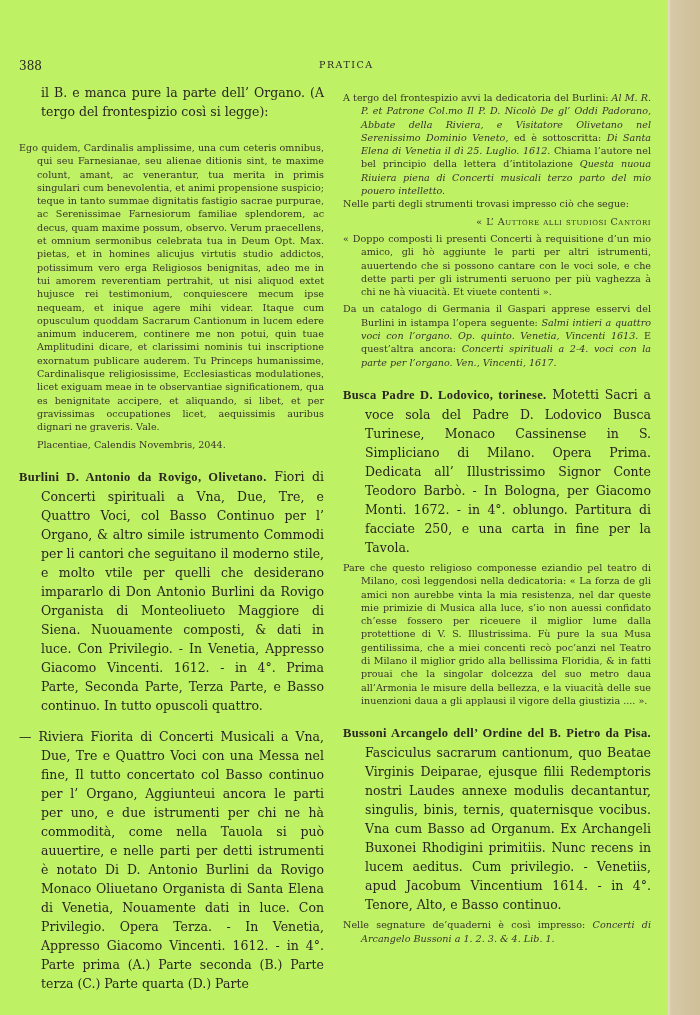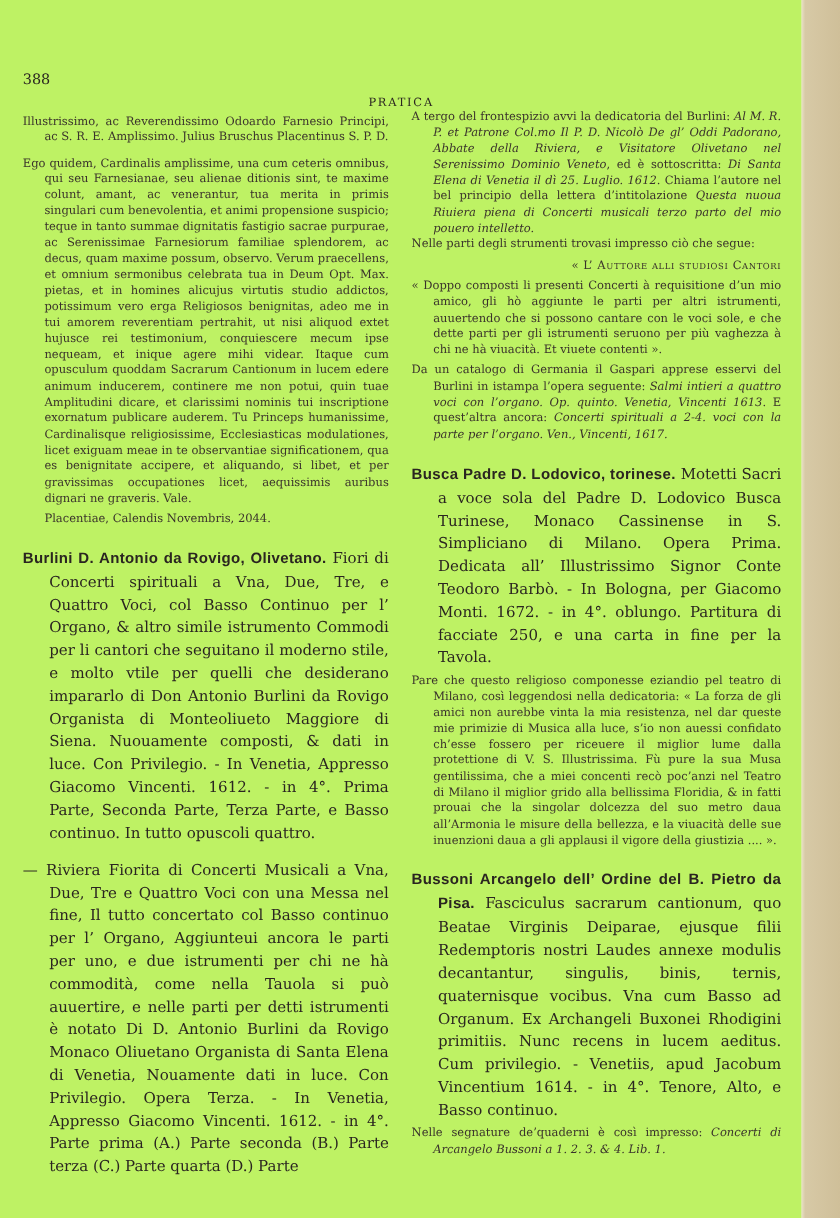--- a/index.html
+++ b/index.html
@@ -13,47 +13,47 @@
   .page {
     position:absolute; left:0; top:0; width:668px; height:1015px;
     background:#bef264;
   }
   .edge {
     position:absolute; left:668px; top:0; width:32px; height:1015px;
     background:linear-gradient(to right,#e9e0c6 0,#d7c9a6 3px,#cfbf99 100%);
   }
   .header { position:absolute; top:59px; left:19px; width:630px; font-size:11px; letter-spacing:1px;}
   .header .pnum { position:absolute; left:0; font-size:12px; letter-spacing:0; }
-  .header .run { position:absolute; left:288px; font-size:9.5px; letter-spacing:1.5px;margin-top:21px; }
+  .header .run { position:absolute; left:300px; font-size:9.5px; letter-spacing:1.5px; }
   .col { position:absolute; top:83px; }
   .left { left:19px; width:305px; }
   .right { left:343px; width:308px; }
   p { margin:0; }
   .big { font-size:12.5px; line-height:19px; text-align:justify; padding-left:22px; }
   .big.hang { padding-left:22px; text-indent:-22px; }
   .small { font-size:9.6px; line-height:13.3px; text-align:justify; padding-left:18px; text-indent:-18px; color:#3a332b; }
   .small.ind { padding-left:18px; text-indent:0; }
   .small.center { text-align:right; text-indent:0; padding-left:0; }
-  .entry-head { font-weight:bold; font-family:Liberation Sans, sans-serif; letter-spacing:0.3px; }
+  .entry-head { font-weight:bold; font-family:Liberation Serif, serif; letter-spacing:0.3px; }
   .it { font-style:italic; }
   .sc { font-variant:small-caps; letter-spacing:0.5px; }
   .gap4 { height:4px; } .gap8 { height:8px; } .gap12 { height:12px; } .gap16 { height:16px; }
 </style>
 </head>
 <body>
 
 <div class="page">
   <div class="header">
     <span class="pnum">388</span>
     <span class="run">PRATICA</span>
   </div>
 
   <div class="col left">
+    <p class="big">il B. e manca pure la parte dell’ Organo. (A tergo del frontespizio così si legge):</p>
     <div class="gap12"></div>
-    <p class="small">Illustrissimo, ac Reverendissimo Odoardo Farnesio Principi, ac S. R. E. Amplissimo. Julius Bruschus Placentinus S. P. D.</p>
     <div class="gap8"></div>
     <p class="small">Ego quidem, Cardinalis amplissime, una cum ceteris omnibus, qui seu Farnesianae, seu alienae ditionis sint, te maxime colunt, amant, ac venerantur, tua merita in primis singulari cum benevolentia, et animi propensione suspicio; teque in tanto summae dignitatis fastigio sacrae purpurae, ac Serenissimae Farnesiorum familiae splendorem, ac decus, quam maxime possum, observo. Verum praecellens, et omnium sermonibus celebrata tua in Deum Opt. Max. pietas, et in homines alicujus virtutis studio addictos, potissimum vero erga Religiosos benignitas, adeo me in tui amorem reverentiam pertrahit, ut nisi aliquod extet hujusce rei testimonium, conquiescere mecum ipse nequeam, et inique agere mihi videar. Itaque cum opusculum quoddam Sacrarum Cantionum in lucem edere animum inducerem, continere me non potui, quin tuae Amplitudini dicare, et clarissimi nominis tui inscriptione exornatum publicare auderem. Tu Princeps humanissime, Cardinalisque religiosissime, Ecclesiasticas modulationes, licet exiguam meae in te observantiae significationem, qua es benignitate accipere, et aliquando, si libet, et per gravissimas occupationes licet, aequissimis auribus dignari ne graveris. Vale.</p>
     <div class="gap4"></div>
     <p class="small ind">Placentiae, Calendis Novembris, 2044.</p>
     <div class="gap16"></div>
     <p class="big hang"><span class="entry-head">Burlini D. Antonio da Rovigo, Olivetano.</span> <span>Fiori di Concerti spirituali a Vna, Due, Tre, e Quattro Voci, col Basso Continuo per l’ Organo, &amp; altro simile istrumento Commodi per li cantori che seguitano il moderno stile, e molto vtile per quelli che desiderano impararlo di Don Antonio Burlini da Rovigo Organista di Monteoliueto Maggiore di Siena. Nuouamente composti, &amp; dati in luce. Con Privilegio. - In Venetia, Appresso Giacomo Vincenti. 1612. - in 4°. Prima Parte, Seconda Parte, Terza Parte, e Basso continuo. In tutto opuscoli quattro.</span></p>
     <div class="gap12"></div>
     <p class="big hang">— Riviera Fiorita di Concerti Musicali a Vna, Due, Tre e Quattro Voci con una Messa nel fine, Il tutto concertato col Basso continuo per l’ Organo, Aggiunteui ancora le parti per uno, e due istrumenti per chi ne hà commodità, come nella Tauola si può auuertire, e nelle parti per detti istrumenti è notato Di D. Antonio Burlini da Rovigo Monaco Oliuetano Organista di Santa Elena di Venetia, Nouamente dati in luce. Con Privilegio. Opera Terza. - In Venetia, Appresso Giacomo Vincenti. 1612. - in 4°. Parte prima (A.) Parte seconda (B.) Parte terza (C.) Parte quarta (D.) Parte</p>
   </div>
 

